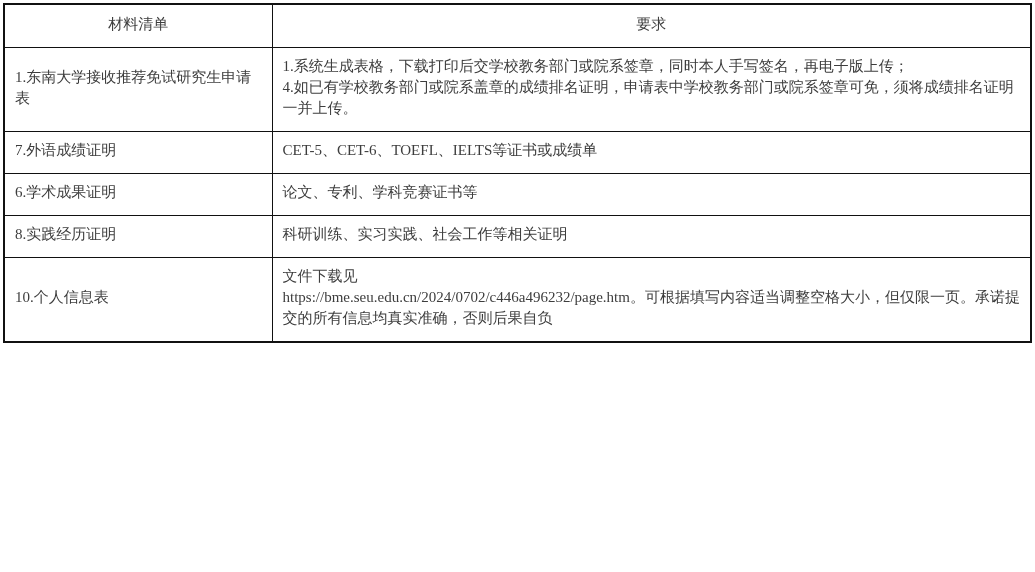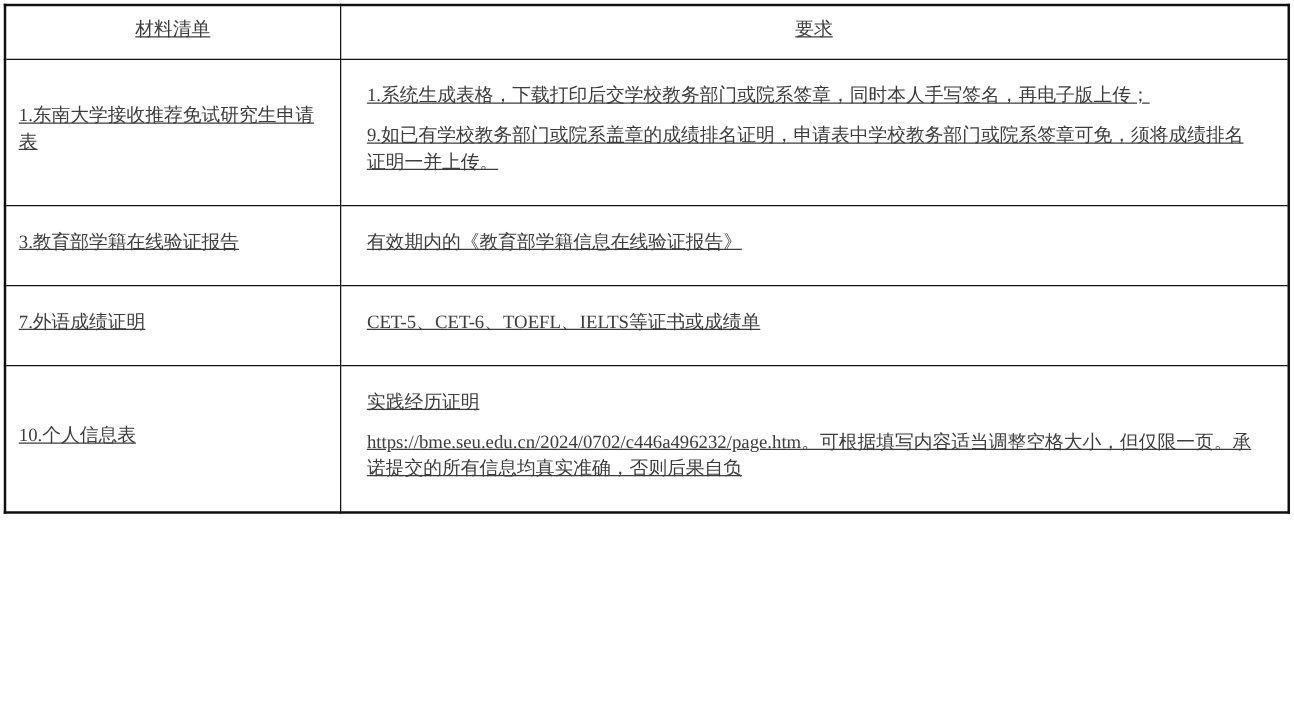--- a/index.html
+++ b/index.html
@@ -22,36 +22,35 @@
     border: 2px solid #111111;
   }
   table.materials-table col.col-materials { width: 268px; }
   table.materials-table th,
   table.materials-table td {
     border: 1px solid #111111;
     vertical-align: middle;
     line-height: 21px;
     font-weight: normal;
     word-break: break-all;
-    text-decoration: underline;
   }
   table.materials-table th {
     text-align: center;
     padding: 9px 10px 12px 10px;
     height: 20px;
   }
   table.materials-table td {
     text-align: left;
     padding: 8px 10px 12px 10px;
   }
   tr.row-tall-1 td { height: 63px; }
   tr.row-single td { height: 21px; }
   tr.row-tall-9 td { height: 46px; }
   tr.row-tall-10 td { height: 62px; }
-  .requirement-line { margin: 11px; }
+  .requirement-line { margin: 0; }
 </style>
 </head>
 <body>
 
 <div class="doc-wrap">
   <table class="materials-table">
     <colgroup>
       <col class="col-materials">
       <col class="col-requirements">
     </colgroup>
@@ -60,37 +59,43 @@
         <th>材料清单</th>
         <th>要求</th>
       </tr>
     </thead>
     <tbody>
 
     <tr class="row-tall-1">
           <td>1.东南大学接收推荐免试研究生申请表</td>
           <td>
             <div class="requirement-line">1.系统生成表格，下载打印后交学校教务部门或院系签章，同时本人手写签名，再电子版上传；</div>
-            <div class="requirement-line">9.如已有学校教务部门或院系盖章的成绩排名证明，申请表中学校教务部门或院系签章可免，须将成绩排名证明一并上传。</div>
-          </td>
-        </tr>
-        <tr class="row-single">
-          <td>3.教育部学籍在线验证报告</td>
-          <td>
-            <div class="requirement-line">有效期内的《教育部学籍信息在线验证报告》</div>
+            <div class="requirement-line">4.如已有学校教务部门或院系盖章的成绩排名证明，申请表中学校教务部门或院系签章可免，须将成绩排名证明一并上传。</div>
           </td>
         </tr>
         <tr class="row-single">
           <td>7.外语成绩证明</td>
           <td>
             <div class="requirement-line">CET-5、CET-6、TOEFL、IELTS等证书或成绩单</div>
           </td>
         </tr>
+        <tr class="row-single">
+          <td>6.学术成果证明</td>
+          <td>
+            <div class="requirement-line">论文、专利、学科竞赛证书等</div>
+          </td>
+        </tr>
+        <tr class="row-single">
+          <td>8.实践经历证明</td>
+          <td>
+            <div class="requirement-line">科研训练、实习实践、社会工作等相关证明</div>
+          </td>
+        </tr>
         <tr class="row-tall-10">
           <td>10.个人信息表</td>
           <td>
-            <div class="requirement-line">实践经历证明</div>
+            <div class="requirement-line">文件下载见</div>
             <div class="requirement-line">https://bme.seu.edu.cn/2024/0702/c446a496232/page.htm。可根据填写内容适当调整空格大小，但仅限一页。承诺提交的所有信息均真实准确，否则后果自负</div>
           </td>
         </tr>
       </tbody>
   </table>
 </div>
 
 </body></html>

